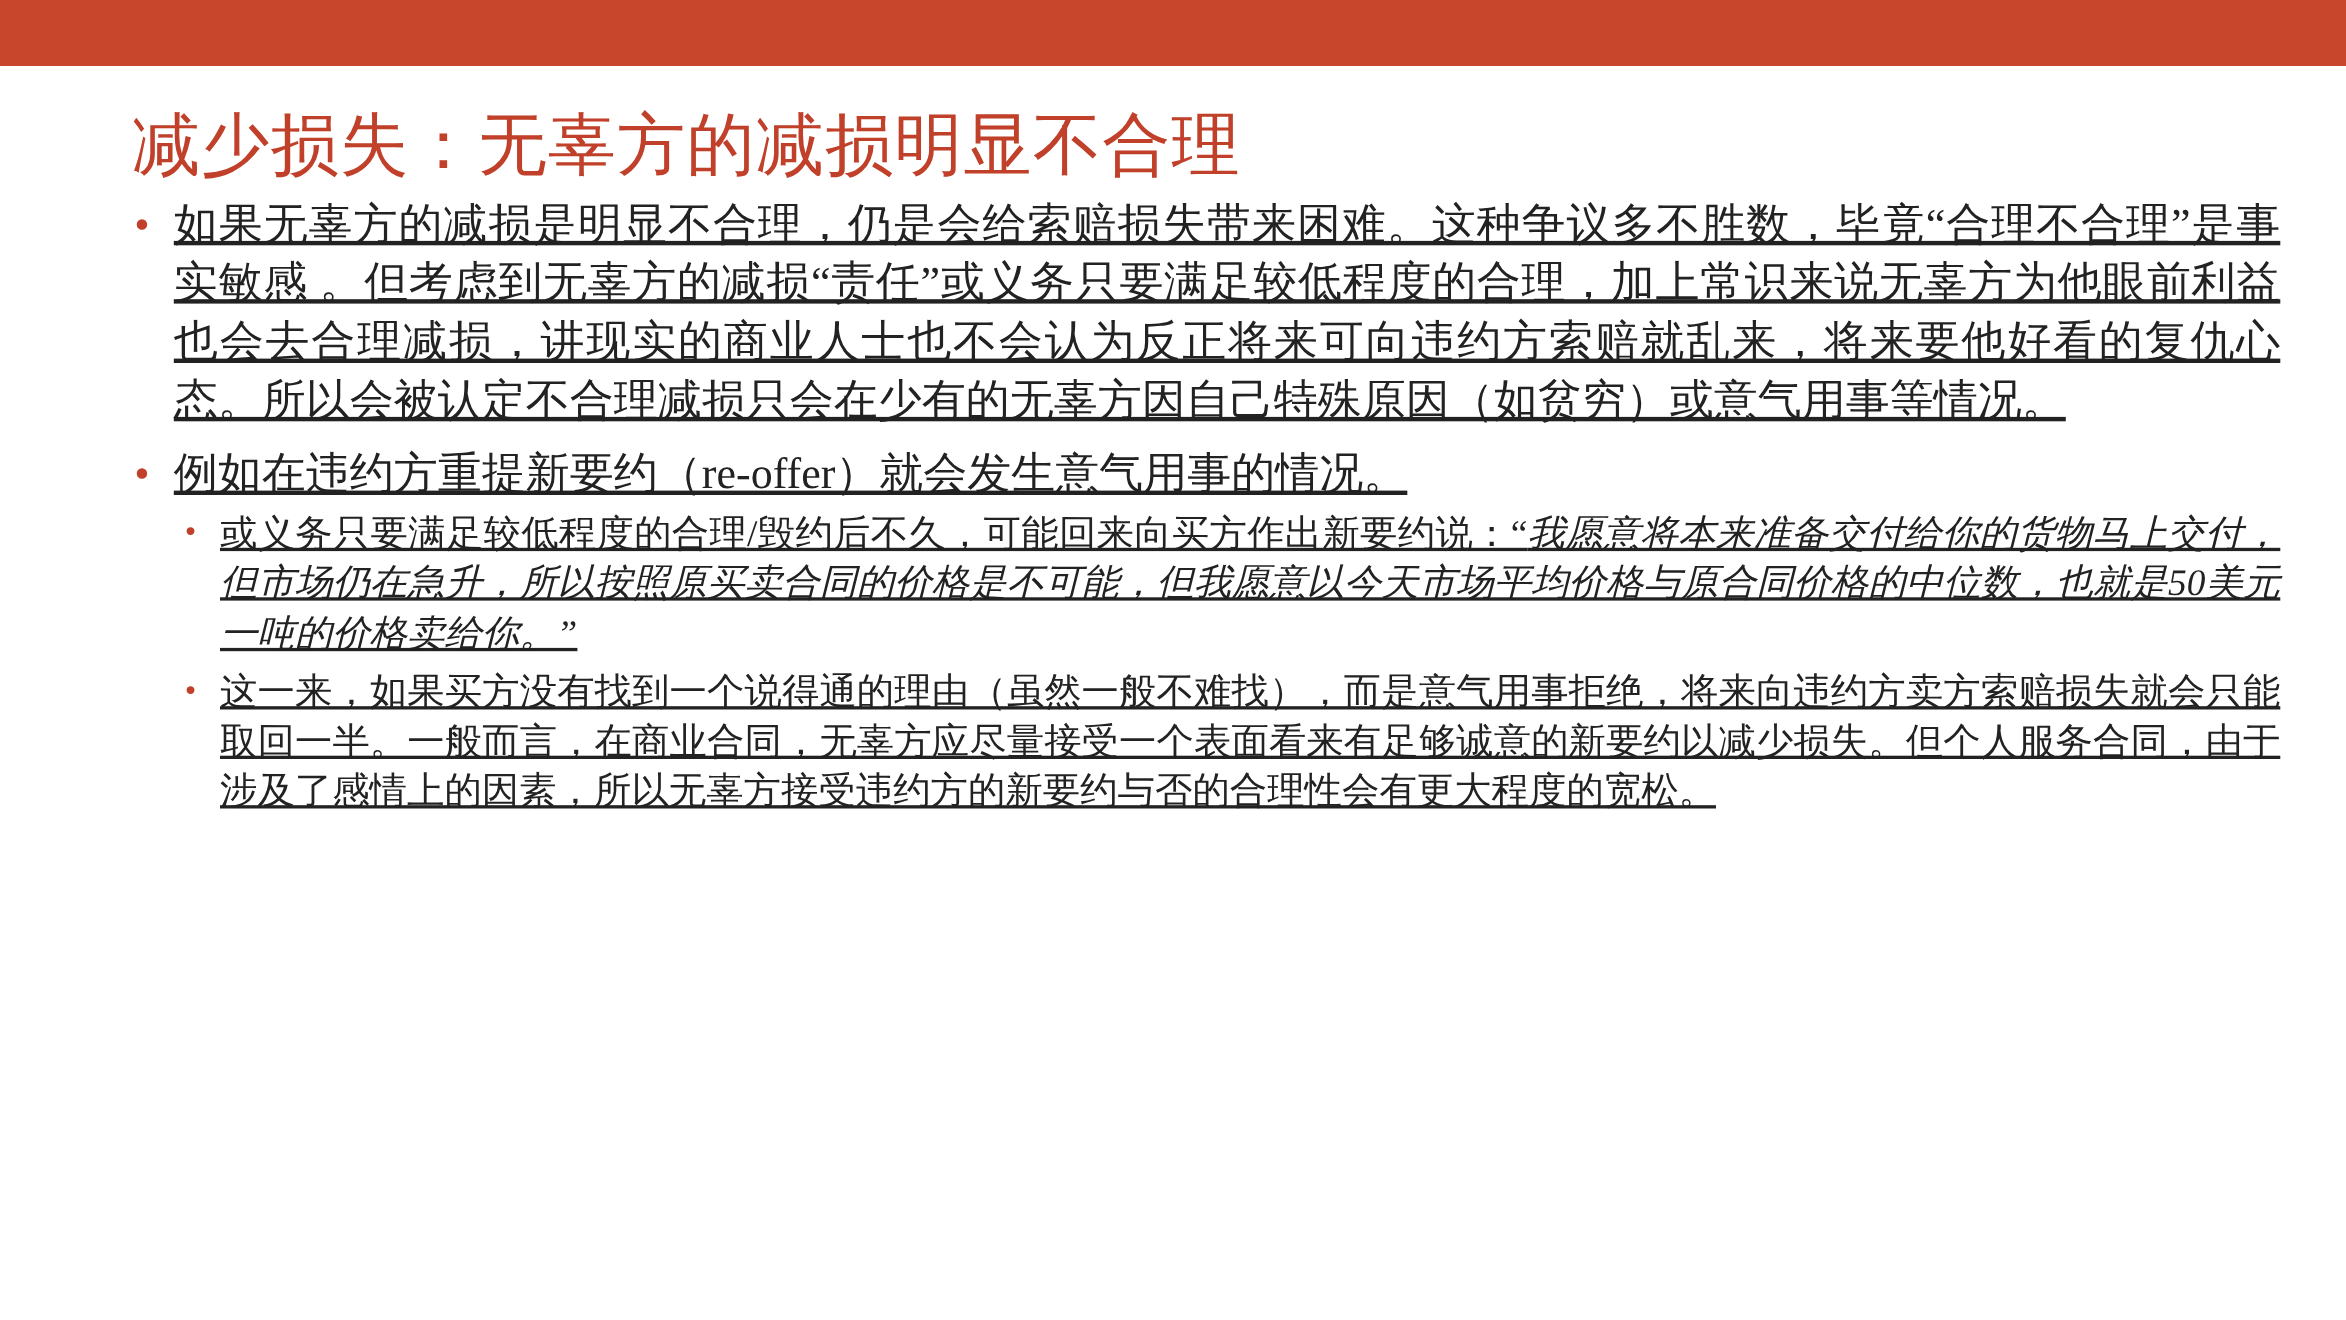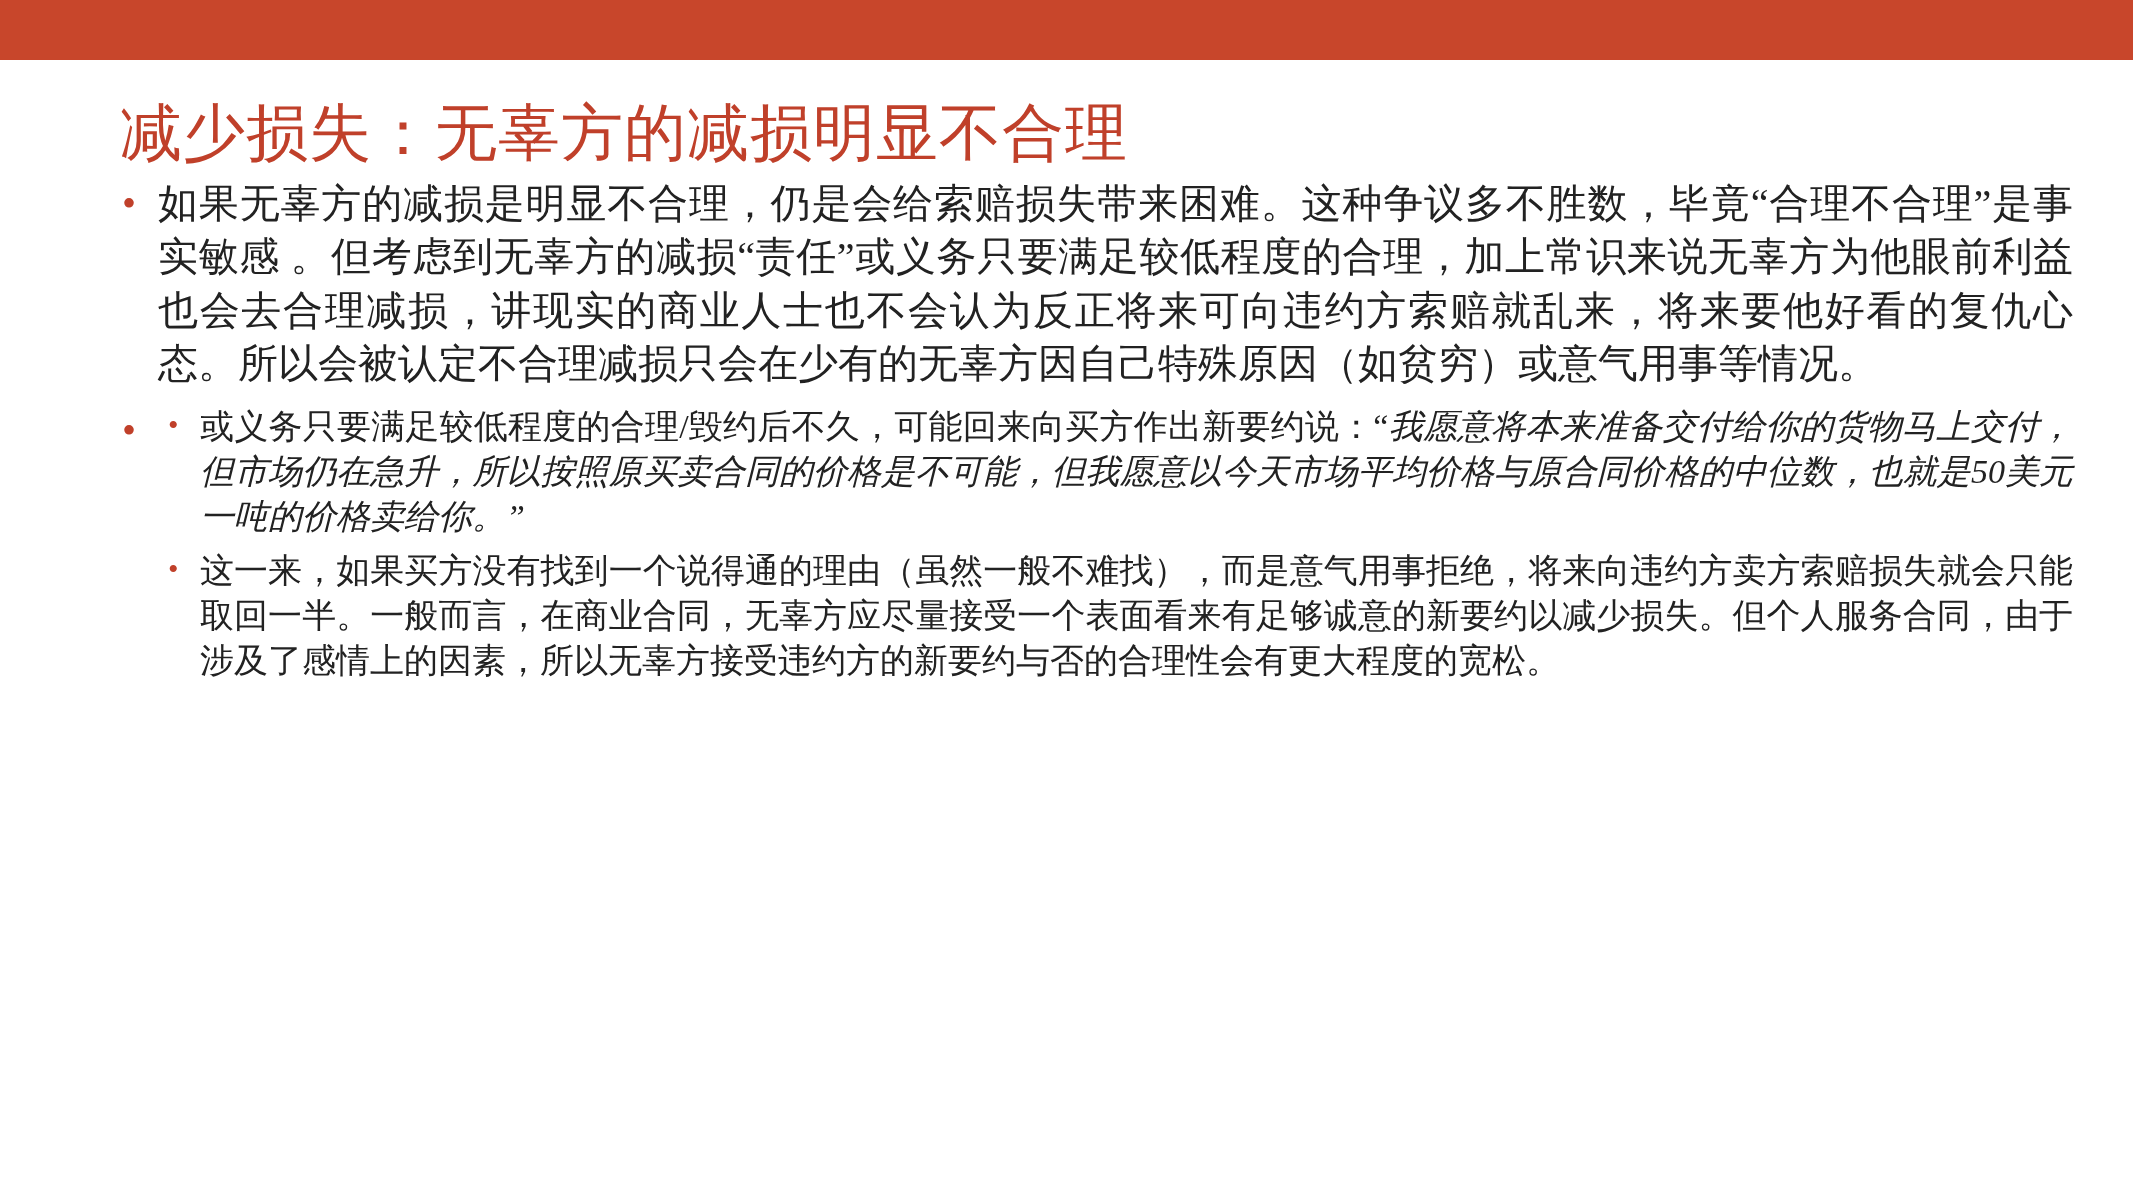--- a/index.html
+++ b/index.html
@@ -92,20 +92,21 @@
     top: 0px;
     color: #C0402A;
     font-size: 30px;
     line-height: 1.4;
   }
   .italic {
     font-style: italic;
   }
   .para-text {
     display: inline;
+    text-decoration: underline;
   }
 </style>
 </head>
 <body>
 
 <div class="slide">
 
   <div class="top-bar"></div>
 
   <div class="content">
@@ -115,20 +116,21 @@
     <div class="body-block">
       <ul class="level1">
 
         <li>
           <span class="bullet">•</span>
           <span class="para-text">如果无辜方的减损是明显不合理，仍是会给索赔损失带来困难。这种争议多不胜数，毕竟“合理不合理”是事实敏感 。但考虑到无辜方的减损“责任”或义务只要满足较低程度的合理，加上常识来说无辜方为他眼前利益也会去合理减损，讲现实的商业人士也不会认为反正将来可向违约方索赔就乱来，将来要他好看的复仇心态。所以会被认定不合理减损只会在少有的无辜方因自己特殊原因（如贫穷）或意气用事等情况。</span>
         </li>
 
         <li>
           <span class="bullet">•</span>
+          <span class="para-text">例如在违约方重提新要约（re-offer）就会发生意气用事的情况。</span>
 
           <ul class="level2">
             <li>
               <span class="bullet">•</span>
               <span class="para-text">或义务只要满足较低程度的合理/毁约后不久，可能回来向买方作出新要约说：“</span><span class="para-text italic">我愿意将本来准备交付给你的货物马上交付，但市场仍在急升，所以按照原买卖合同的价格是不可能，但我愿意以今天市场平均价格与原合同价格的中位数，也就是50美元一吨的价格卖给你。”</span>
             </li>
             <li>
               <span class="bullet">•</span>
               <span class="para-text">这一来，如果买方没有找到一个说得通的理由（虽然一般不难找），而是意气用事拒绝，将来向违约方卖方索赔损失就会只能取回一半。一般而言，在商业合同，无辜方应尽量接受一个表面看来有足够诚意的新要约以减少损失。但个人服务合同，由于涉及了感情上的因素，所以无辜方接受违约方的新要约与否的合理性会有更大程度的宽松。</span>
             </li>

